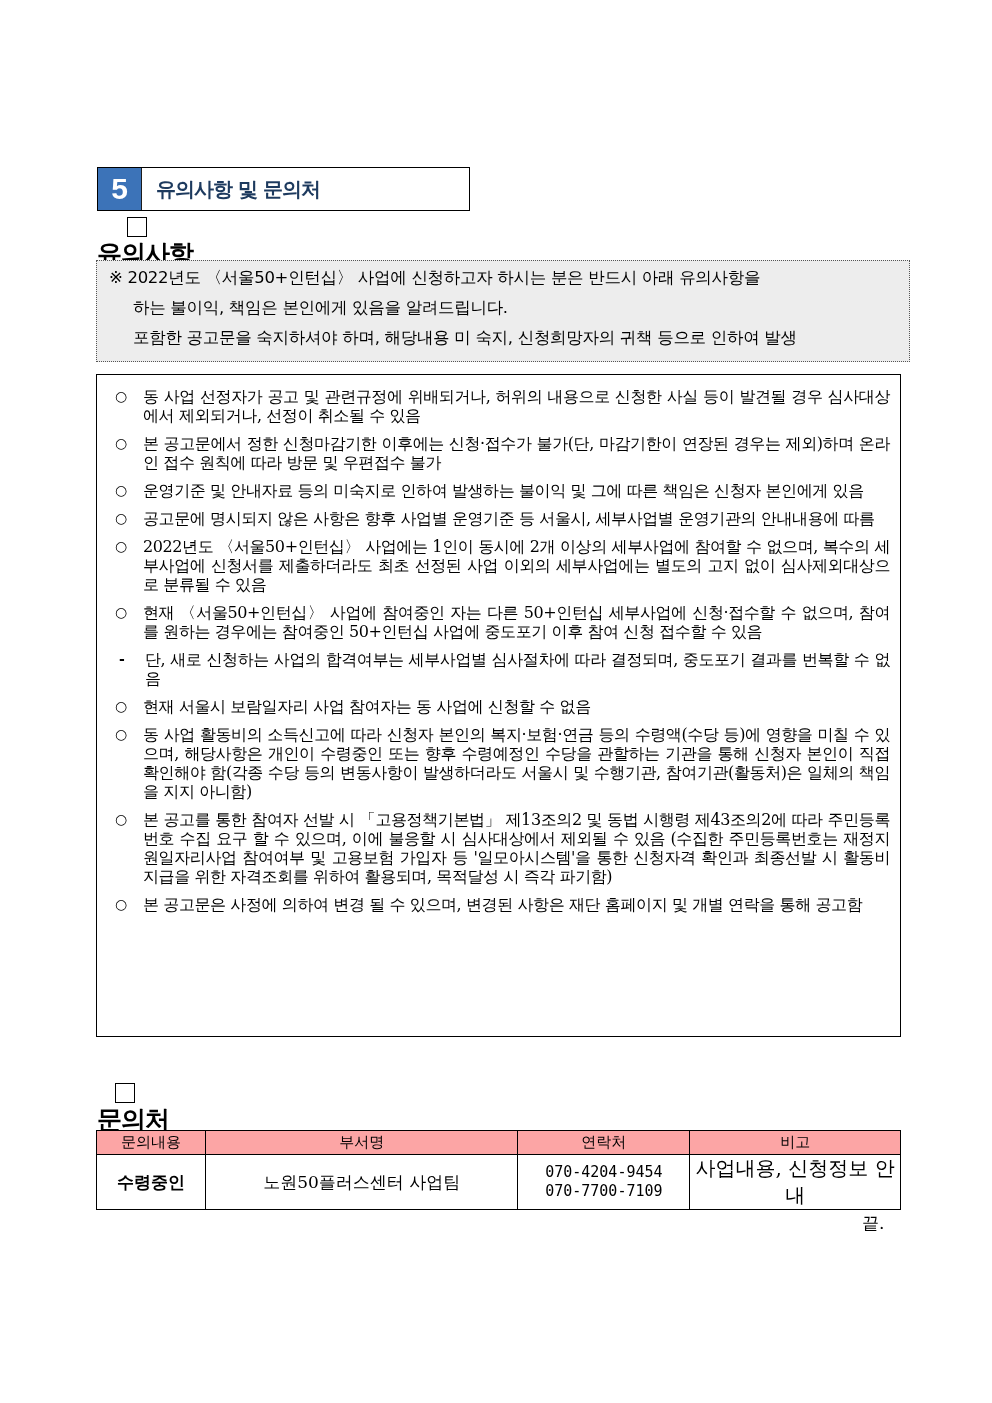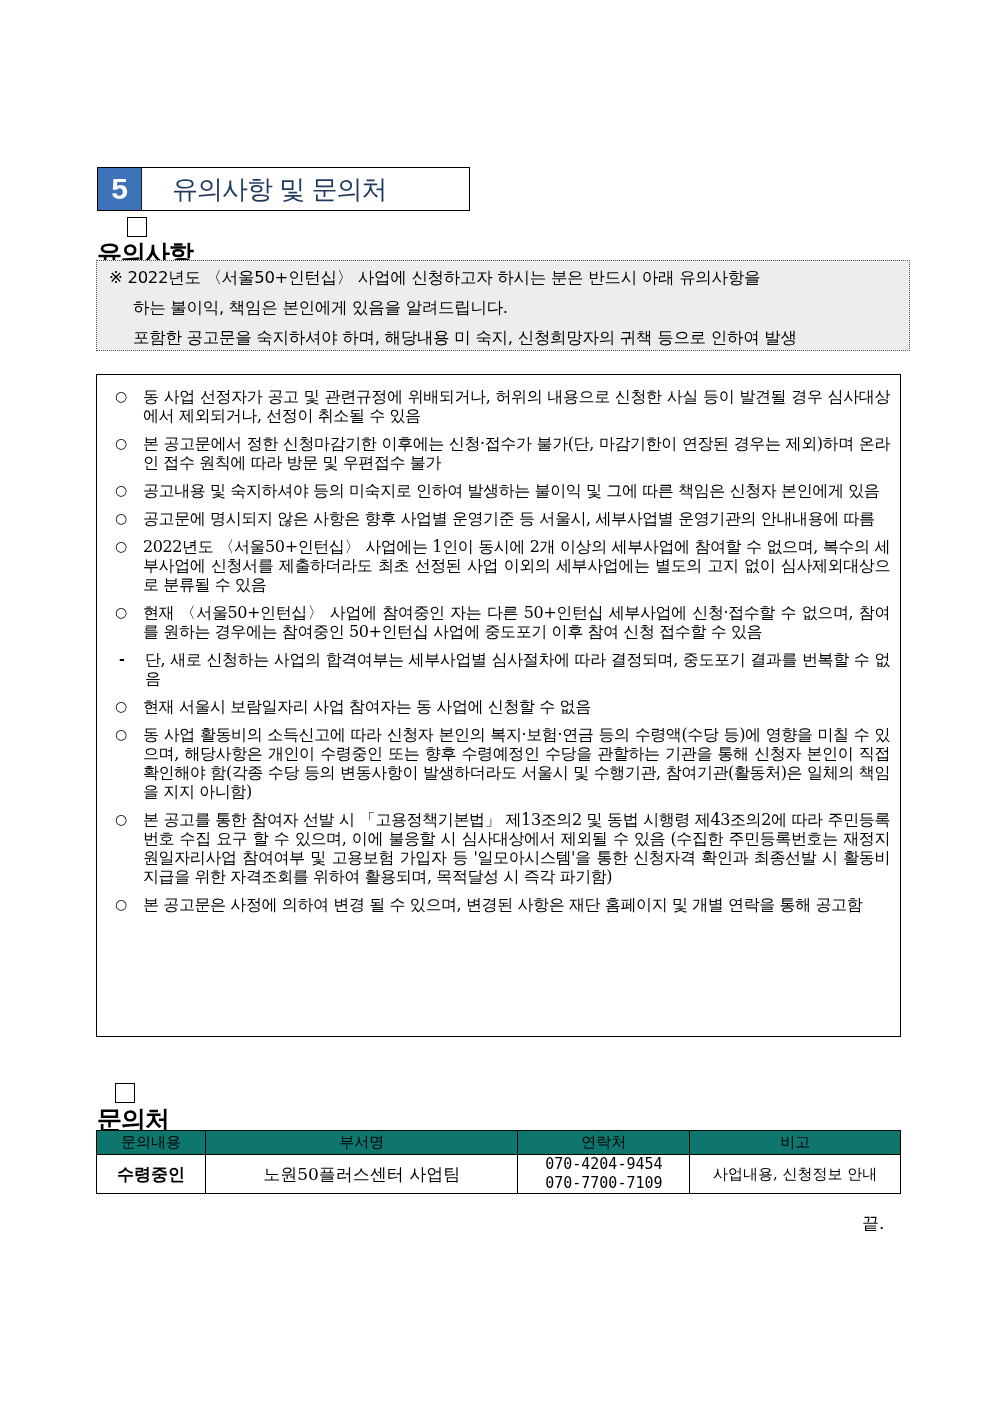--- a/index.html
+++ b/index.html
@@ -1,37 +1,37 @@
 <!DOCTYPE html>
 <html><head>
 <meta charset="utf-8">
 <style>
   html, body { margin: 0; padding: 0; background: #ffffff; }
   body { width: 992px; height: 1403px; position: relative; font-family: "DejaVu Sans", sans-serif; color: #000; overflow: hidden; }
 
   .section-header { position: absolute; left: 97px; top: 167px; width: 373px; height: 44px; border: 1px solid #000; display: flex; box-sizing: border-box; }
   .section-num { width: 44px; height: 100%; background: #3c73b8; color: #fff; font-family: "Liberation Sans", sans-serif; font-weight: bold; font-size: 30px; display: flex; align-items: center; justify-content: center; border-right: 1px solid #1b1b1b; box-sizing: border-box; }
-  .section-title { flex: 1; display: flex; align-items: center; padding-left: 30px; font-weight: normal; font-size: 26px; color: #1d3a5e; letter-spacing: -1px; }
+  .section-title { flex: 1; display: flex; align-items: center; padding-left: 14px; font-weight: bold; font-size: 20px; color: #1d3a5e; letter-spacing: -1px; }
 
   .sub-heading { position: absolute; left: 97px; display: flex; align-items: center; font-weight: bold; font-size: 25px; letter-spacing: -1px; flex-direction: column; }
   .checkbox-square { width: 20px; height: 20px; border: 1.5px solid #000; margin-right: 16px; box-sizing: border-box; background: #fff; }
 
-  .notice-box { position: absolute; left: 96px; top: 260px; width: 814px; height: 91px; background: #ededed; border: 1px dotted #555; box-sizing: border-box; padding: 2px 8px 0 12px; font-size: 16.5px; line-height: 30px; letter-spacing: -0.3px; }
+  .notice-box { position: absolute; left: 96px; top: 260px; width: 814px; height: 102px; background: #ededed; border: 1px dotted #555; box-sizing: border-box; padding: 2px 8px 0 12px; font-size: 16.5px; line-height: 30px; letter-spacing: -0.3px; }
   .notice-box .line { white-space: nowrap; }
   .notice-box .indent { padding-left: 24px; }
 
   .items-box { position: absolute; left: 96px; top: 374px; width: 805px; height: 663px; border: 1px solid #000; box-sizing: border-box; padding: 12px 10px 0 18px; font-family: "DejaVu Serif", serif; font-size: 16px; letter-spacing: -0.4px; }
   .item { display: flex; line-height: 19px; margin-bottom: 9px; }
   .item .bullet { width: 28px; flex: 0 0 28px; font-family: "DejaVu Sans", sans-serif; font-size: 14px; }
   .item .text { flex: 1; text-align: justify; }
   .item.sub .bullet { width: 26px; flex: 0 0 26px; font-weight: bold; padding-left: 4px; }
 
   .contact-table { position: absolute; left: 96px; top: 1130px; width: 805px; border-collapse: collapse; font-family: "DejaVu Serif", serif; }
-  .contact-table th { background: #0f766e; border: 1px solid #000; height: 23px; font-size: 15px; font-weight: normal; padding: 0; }
-  .contact-table td { border: 1px solid #000; height: 38px; text-align: center; font-size: 15px; padding: 0; }
+  .contact-table th { background: #fca5a5; border: 1px solid #000; height: 23px; font-size: 15px; font-weight: normal; padding: 0; }
+  .contact-table td { border: 1px solid #000; height: 38px; text-align: center; font-size: 20px; padding: 0; }
   .contact-table td.bold { font-weight: bold; font-size: 17px; }
   .contact-table td.dept { font-size: 17px; }
   .contact-table td.phones { font-family: "DejaVu Sans Mono", monospace; font-size: 15px; line-height: 19px; }
 
   .end-mark { position: absolute; left: 862px; top: 1212px; font-size: 17px; font-family: "DejaVu Serif", serif; }
 </style>
 </head>
 <body>
 
 <div class="section-header">
@@ -54,21 +54,21 @@
   <div class="item">
     <span class="bullet">○</span>
     <span class="text">동 사업 선정자가 공고 및 관련규정에 위배되거나, 허위의 내용으로 신청한 사실 등이 발견될 경우 심사대상에서 제외되거나, 선정이 취소될 수 있음</span>
   </div>
   <div class="item">
     <span class="bullet">○</span>
     <span class="text">본 공고문에서 정한 신청마감기한 이후에는 신청·접수가 불가(단, 마감기한이 연장된 경우는 제외)하며 온라인 접수 원칙에 따라 방문 및 우편접수 불가</span>
   </div>
   <div class="item">
     <span class="bullet">○</span>
-    <span class="text">공고내용 및 숙지하셔야 등의 미숙지로 인하여 발생하는 불이익 및 그에 따른 책임은 신청자 본인에게 있음</span>
+    <span class="text">운영기준 및 안내자료 등의 미숙지로 인하여 발생하는 불이익 및 그에 따른 책임은 신청자 본인에게 있음</span>
   </div>
   <div class="item">
     <span class="bullet">○</span>
     <span class="text">공고문에 명시되지 않은 사항은 향후 사업별 운영기준 등 서울시, 세부사업별 운영기관의 안내내용에 따름</span>
   </div>
   <div class="item">
     <span class="bullet">○</span>
     <span class="text">2022년도 〈서울50+인턴십〉 사업에는 1인이 동시에 2개 이상의 세부사업에 참여할 수 없으며, 복수의 세부사업에 신청서를 제출하더라도 최초 선정된 사업 이외의 세부사업에는 별도의 고지 없이 심사제외대상으로 분류될 수 있음</span>
   </div>
   <div class="item">

